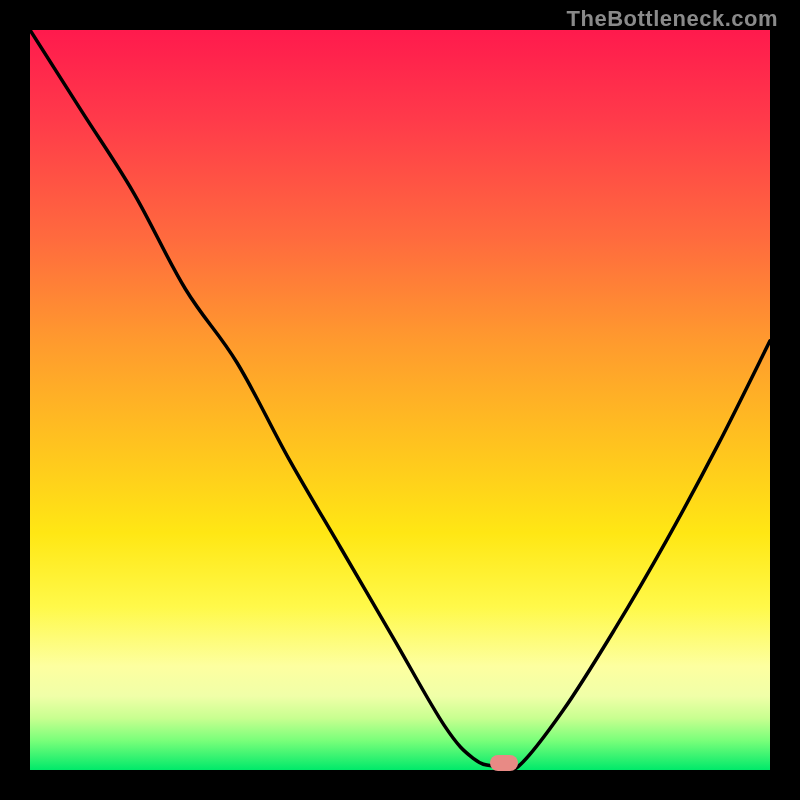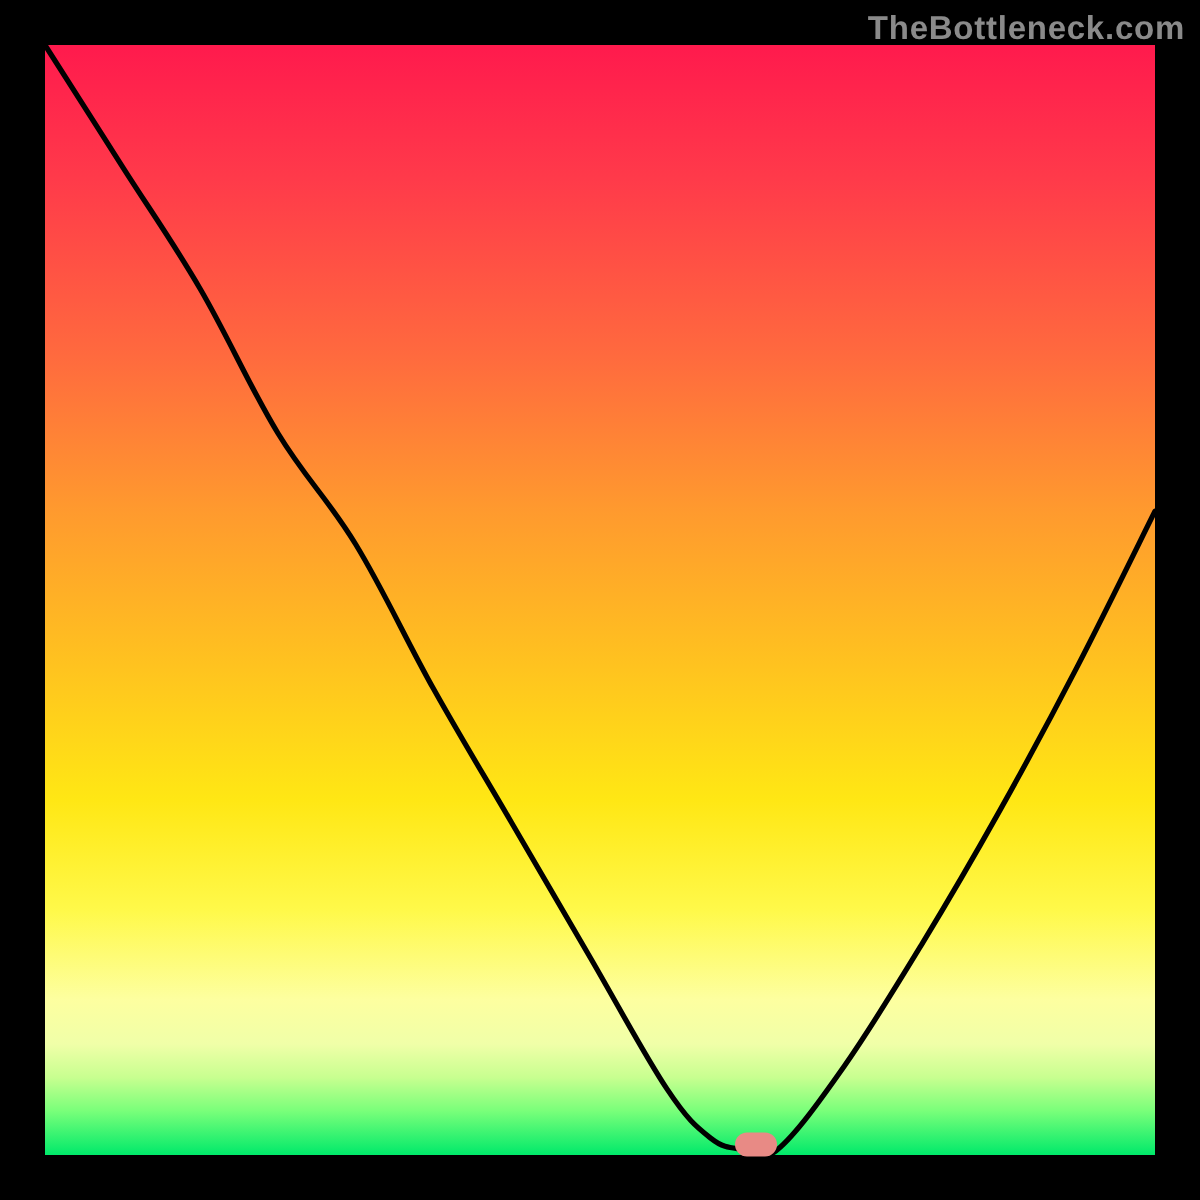--- a/index.html
+++ b/index.html
@@ -35,21 +35,21 @@
       #fdffa0 86%,
       #f0ffa8 90%,
       #c8ff90 93%,
       #7aff7a 96%,
       #00e96a 100%
     );
   }
   .attribution {
     position: absolute;
     top: 6px;
-    right: 10px;
+    right: 22px;
     font-family: Arial, Helvetica, sans-serif;
     font-size: 22px;
     font-weight: 600;
     color: #8a8a8a;
     letter-spacing: 0.5px;
     user-select: none;
     text-align: center;
   }
   svg.curve {
     position: absolute;

